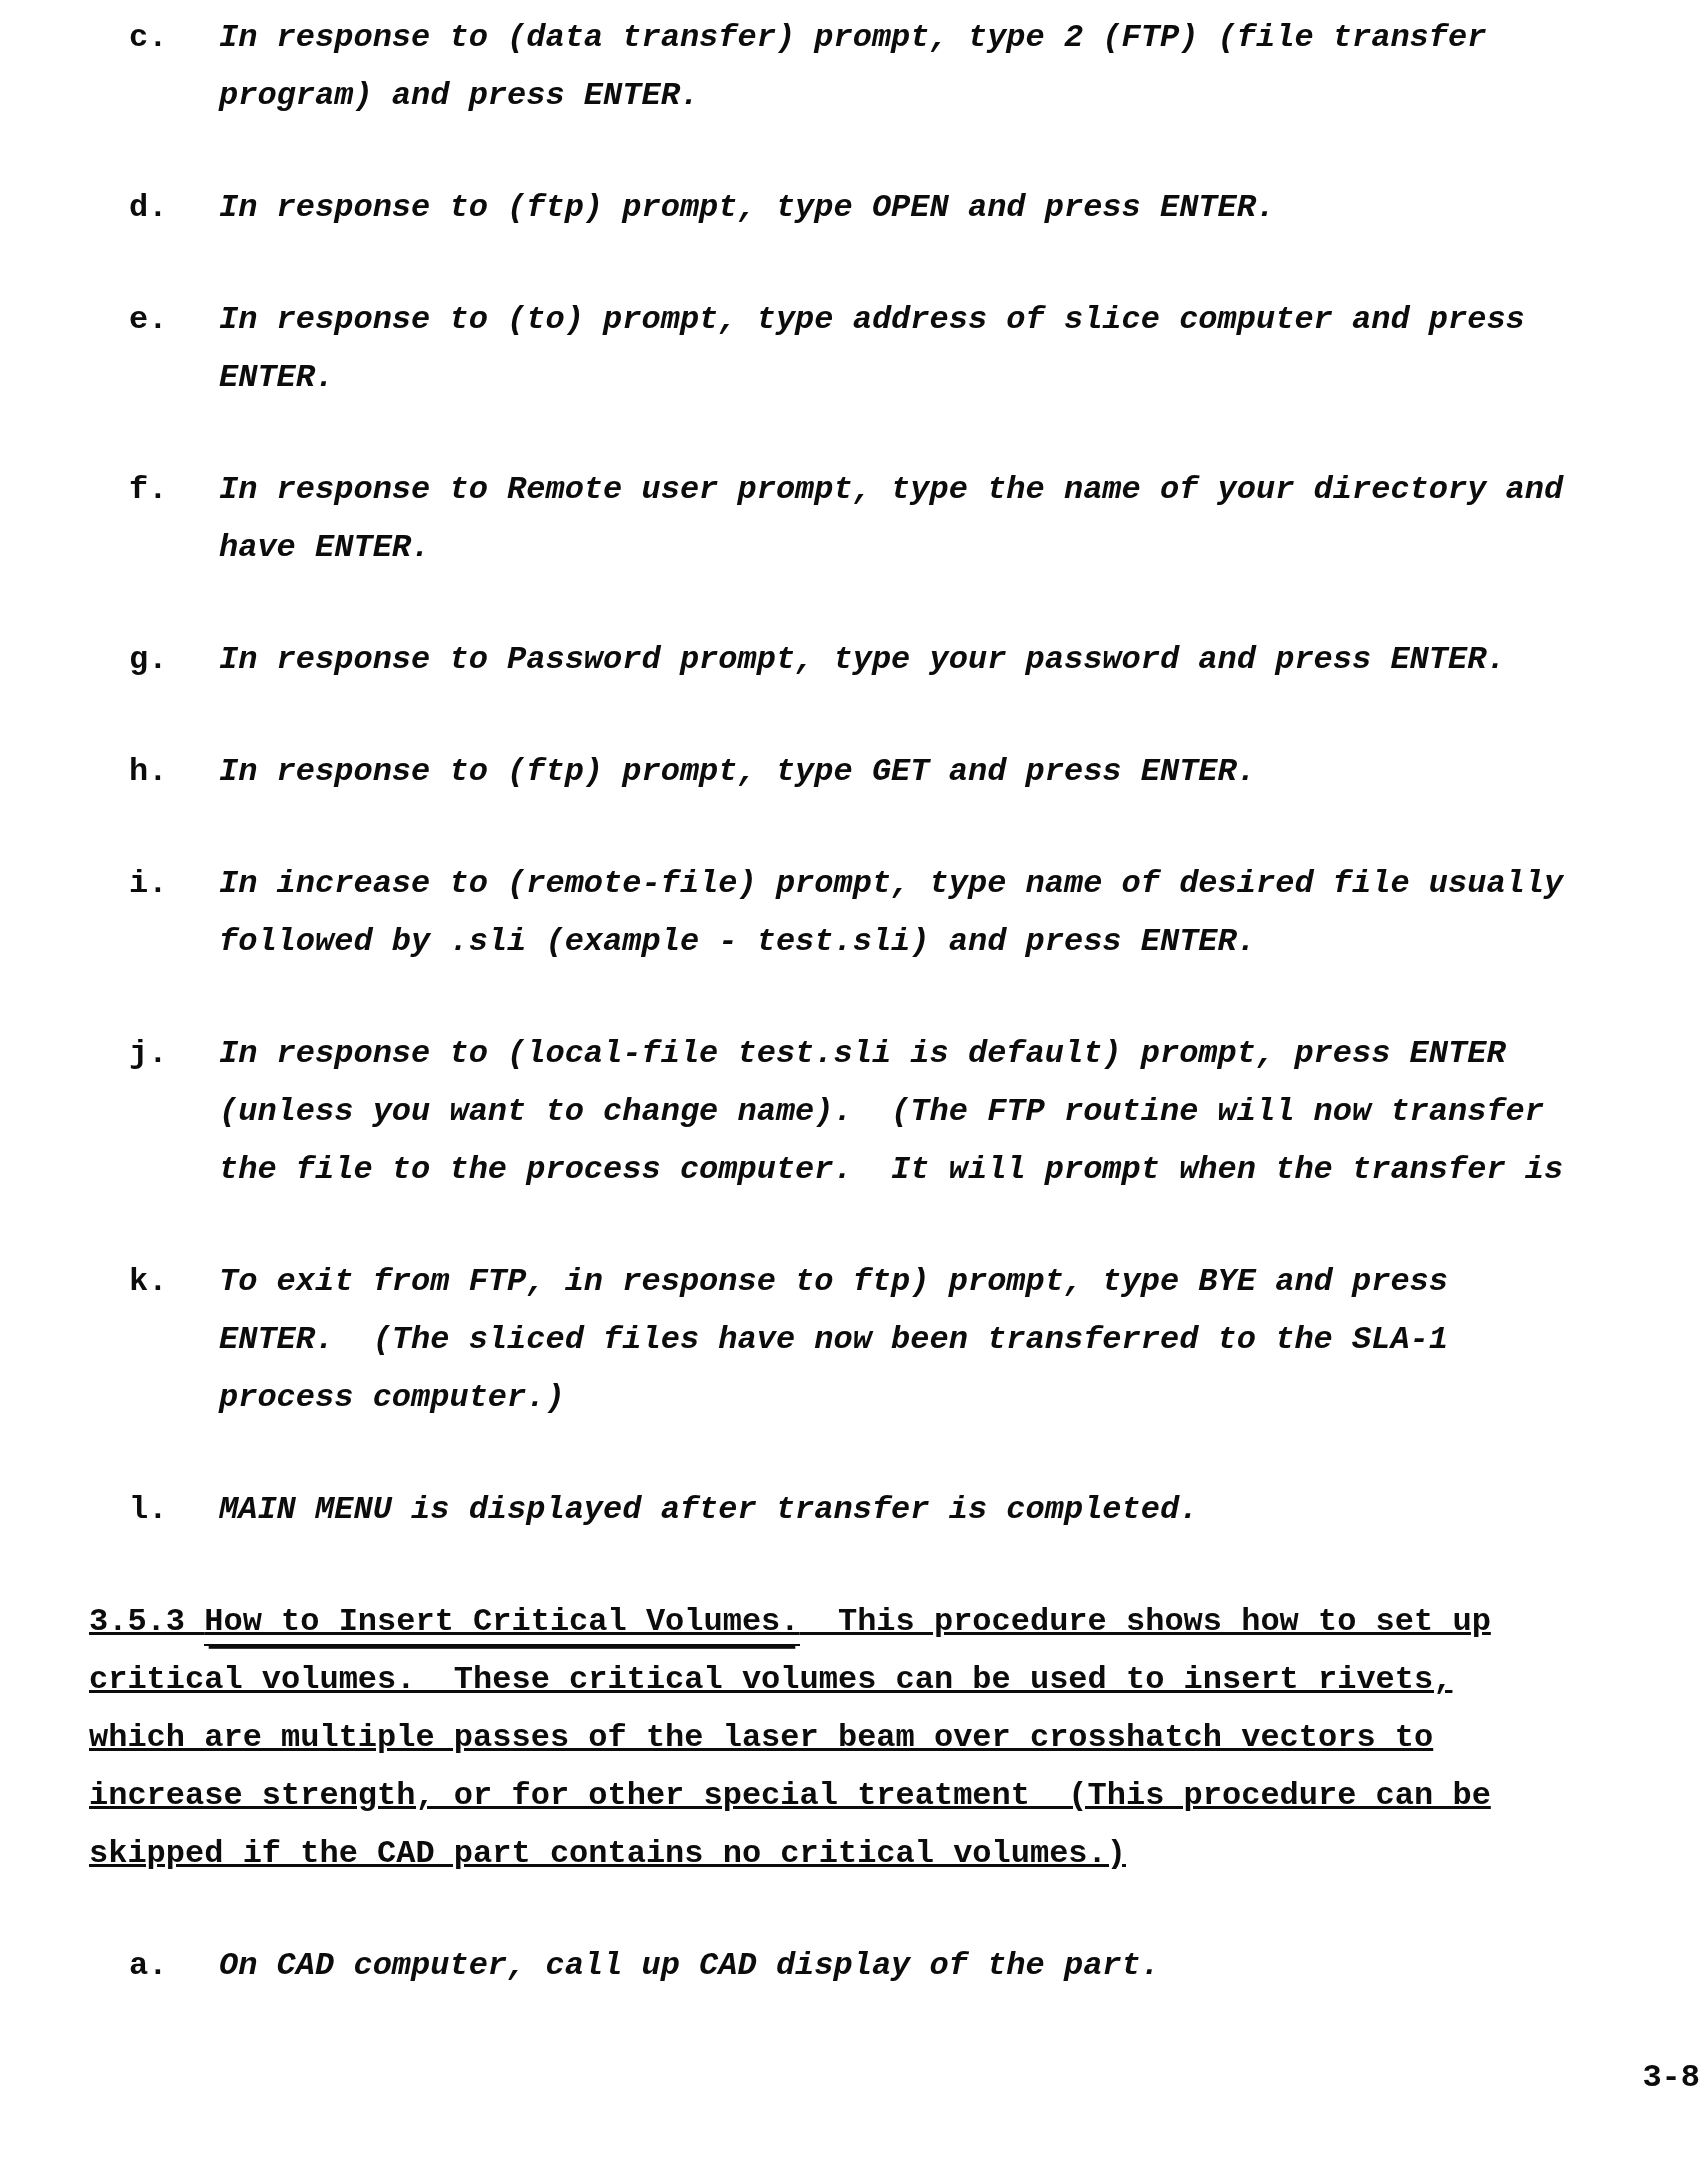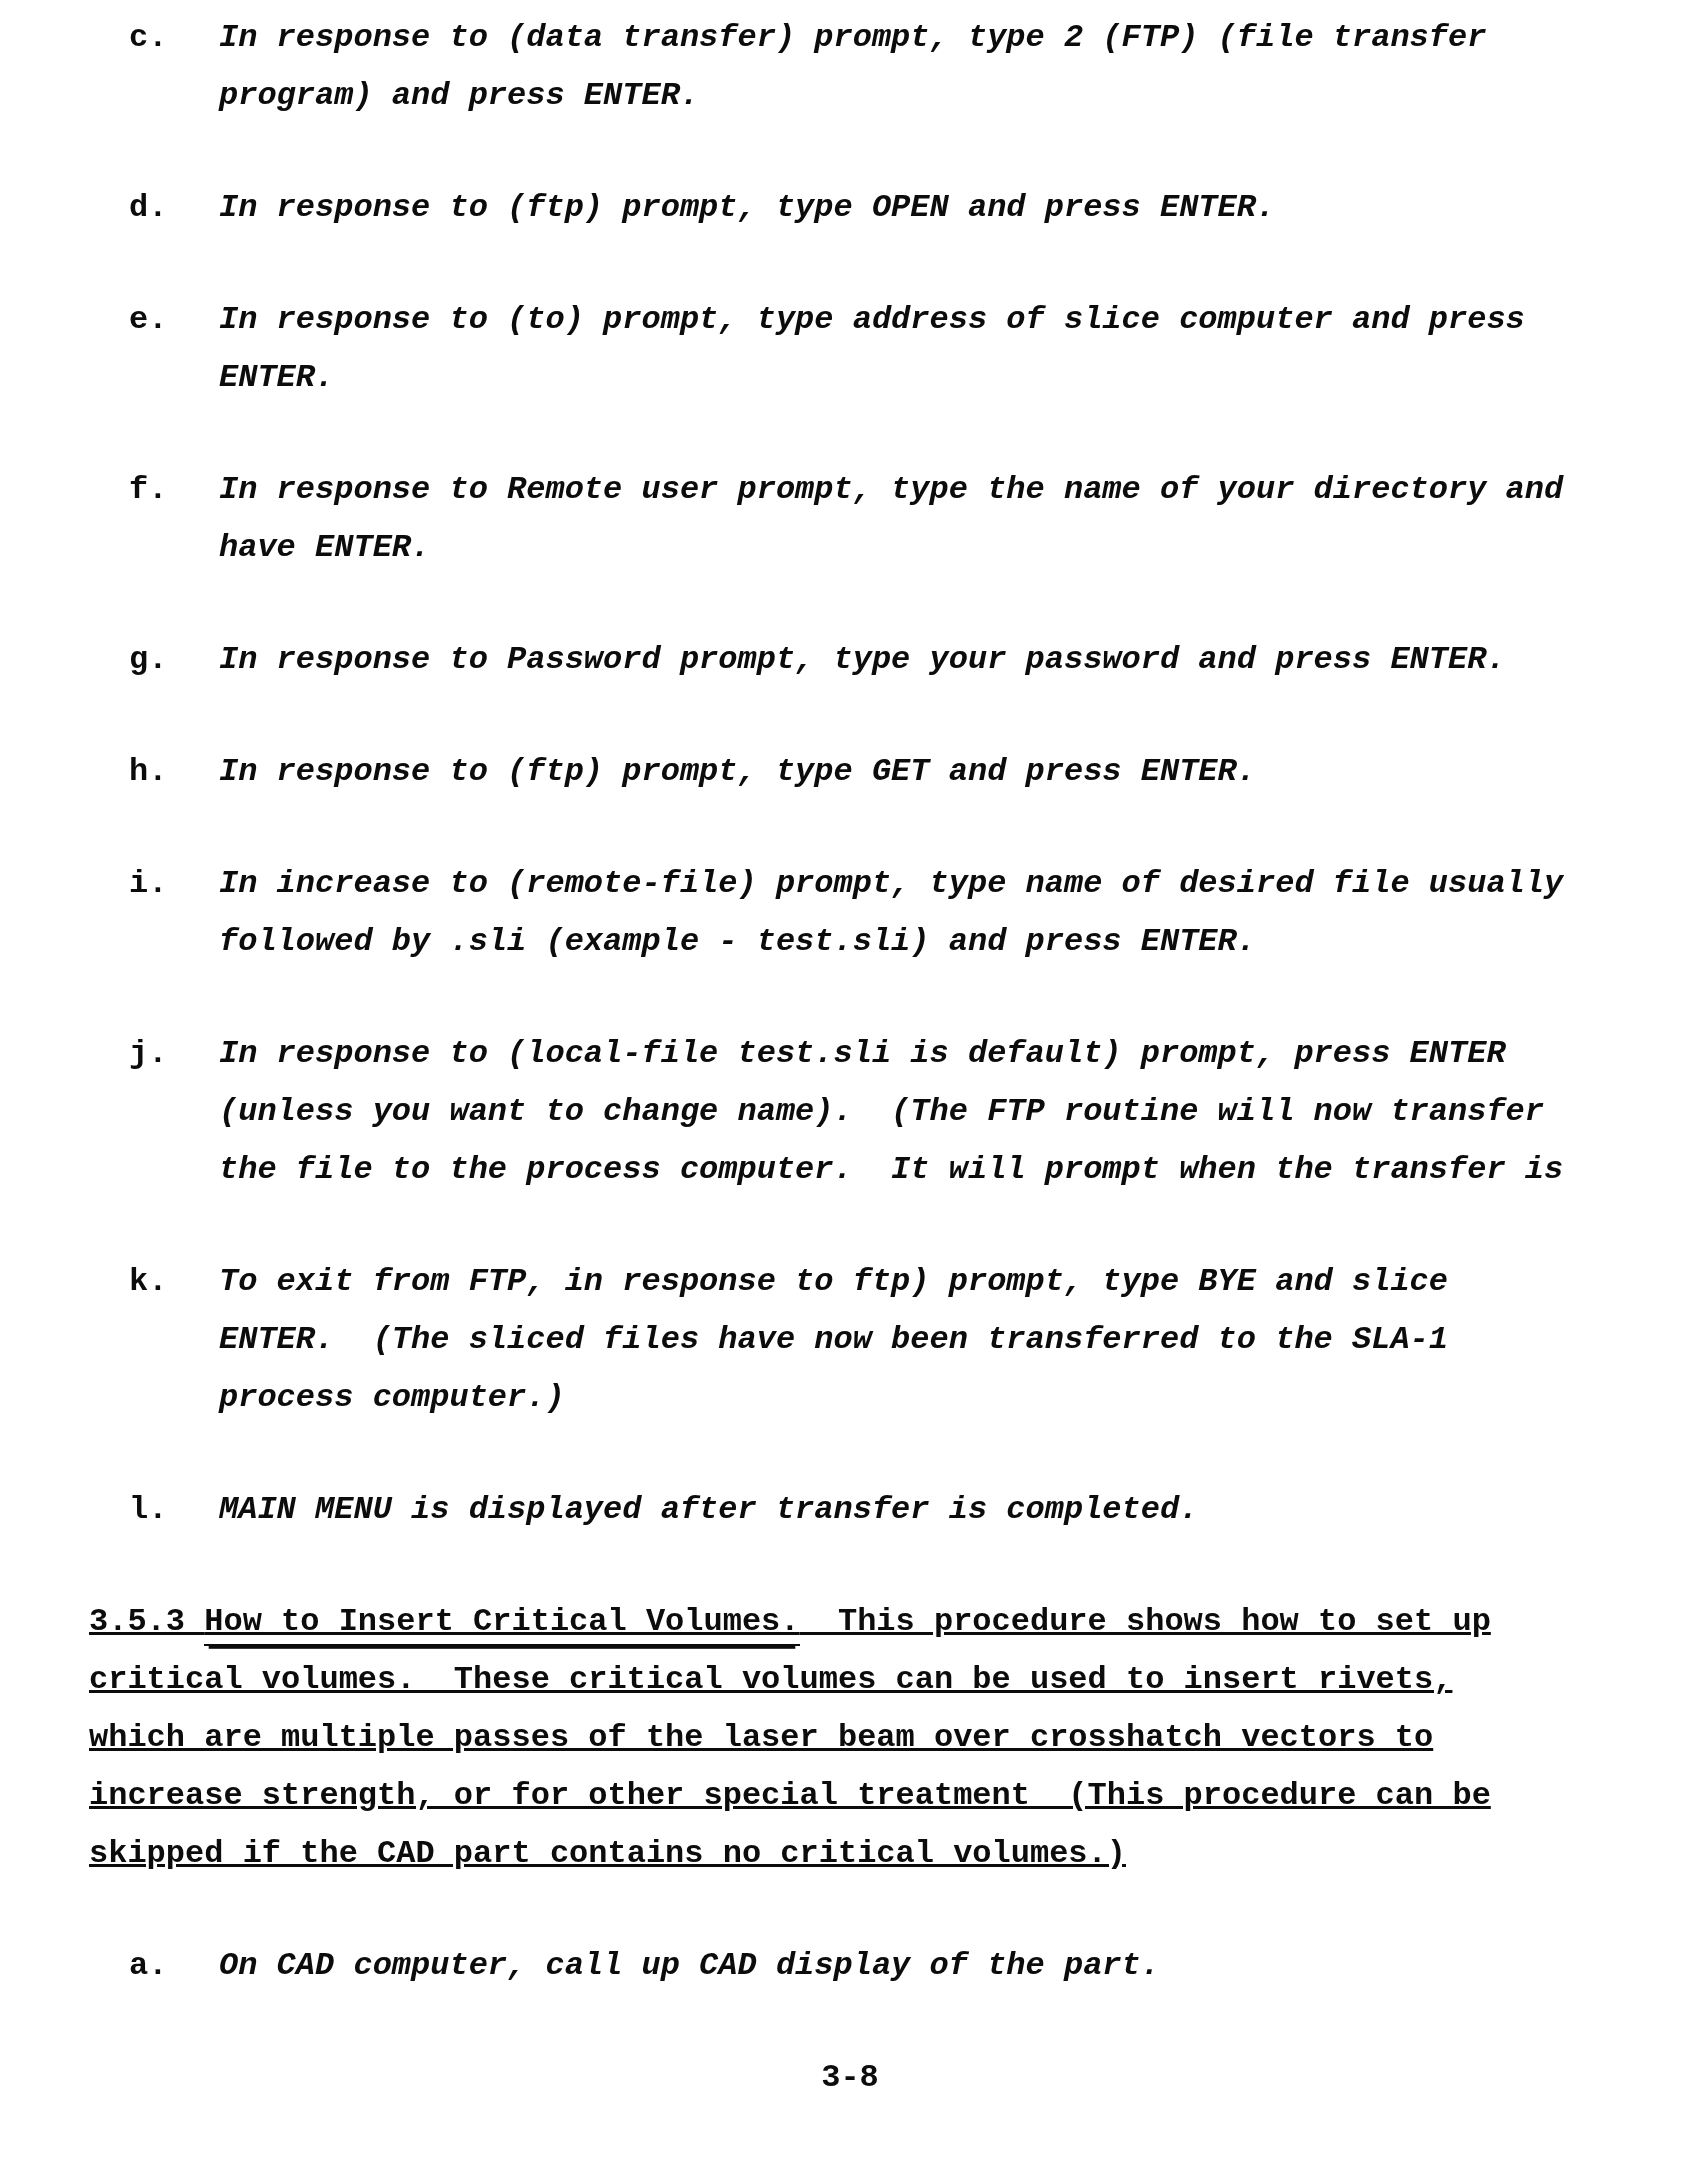--- a/index.html
+++ b/index.html
@@ -46,21 +46,21 @@
     margin-left: 89px;
     margin-bottom: 54px;
     text-decoration: underline;
   }
   .sec-underlined {
     border-bottom: 2.8px solid #0c0c0c;
     box-shadow: 0 7.5px 0 -4.7px #0c0c0c;
     padding-bottom: 3.7px;
   }
   .page-number {
-    text-align: center;
+    text-align: right;
     margin-top: 48px;
     height: 58px;
     line-height: 58px;
   }
 </style>
 </head>
 <body>
 
 <div class="page">
 
@@ -115,21 +115,21 @@
         <span class="label">j.</span>
         <div class="lines">
           <div class="line">In response to (local-file test.sli is default) prompt, press ENTER</div>
           <div class="line">(unless you want to change name).  (The FTP routine will now transfer</div>
           <div class="line">the file to the process computer.  It will prompt when the transfer is</div>
         </div>
       </div>
       <div class="item">
         <span class="label">k.</span>
         <div class="lines">
-          <div class="line">To exit from FTP, in response to ftp) prompt, type BYE and slice</div>
+          <div class="line">To exit from FTP, in response to ftp) prompt, type BYE and press</div>
           <div class="line">ENTER.  (The sliced files have now been transferred to the SLA-1</div>
           <div class="line">process computer.)</div>
         </div>
       </div>
       <div class="item">
         <span class="label">l.</span>
         <div class="lines">
           <div class="line">MAIN MENU is displayed after transfer is completed.</div>
         </div>
       </div>

